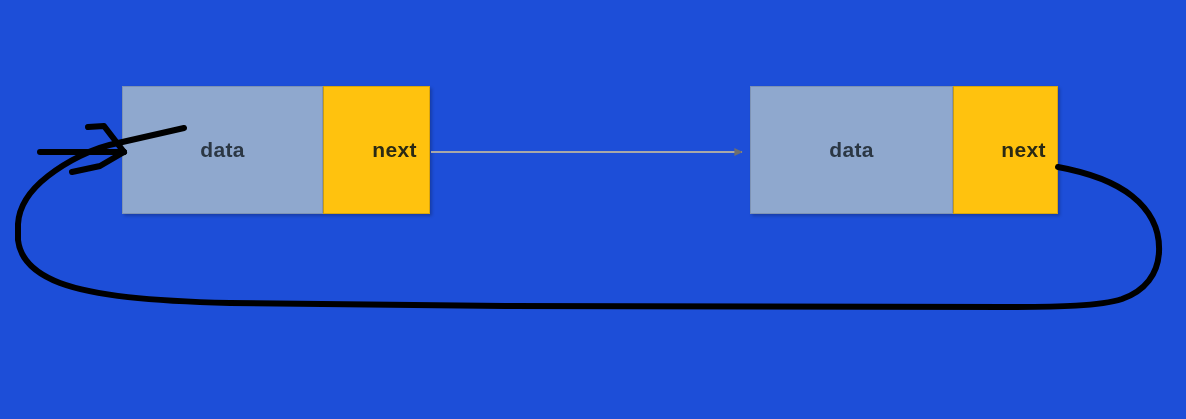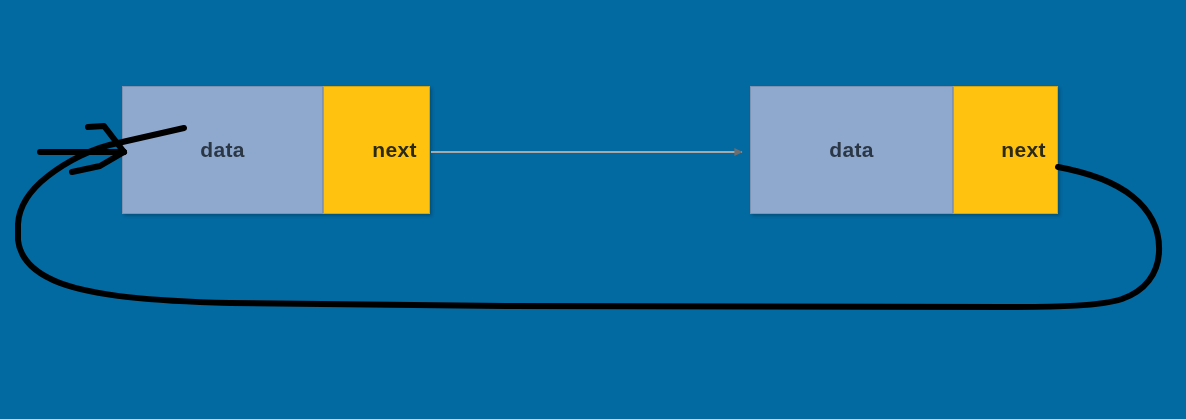--- a/index.html
+++ b/index.html
@@ -56,21 +56,21 @@
     bottom: 10px;
     font-size: 15px;
     color: #CCCCCC;
     letter-spacing: 1px;
     white-space: nowrap;
   }
 </style>
 </head>
 <body>
 
-<div id="canvas" style="background: #0369a1;">
+<div id="canvas" style="background: #1d4ed8;">
 
   <div class="node" id="node-1" style="left: 122px; top: 86px; width: 308px; height: 128px;">
     <div class="cell cell-data" id="n1-data" style="width: 201px; height: 128px; background: rgb(143, 168, 206);">
       <span>data</span>
     </div>
     <div class="cell cell-next" id="n1-next" style="width: 107px; height: 128px; background: rgb(255, 194, 14);">
       <span>next</span>
     </div>
   </div>
 

